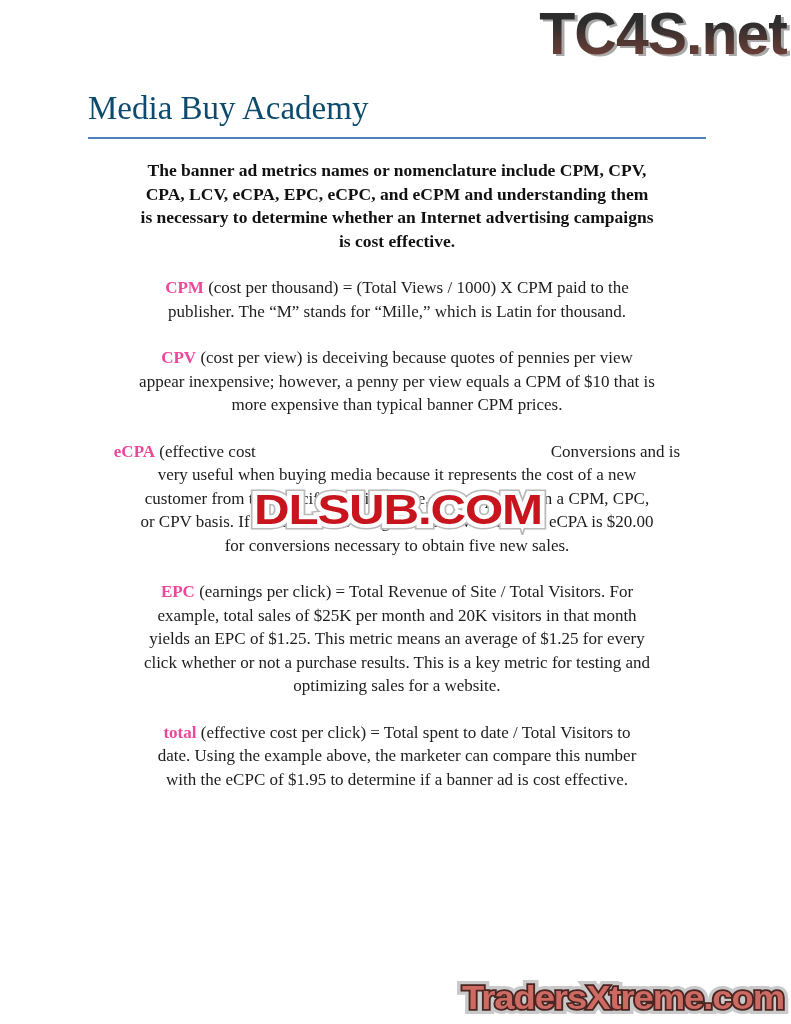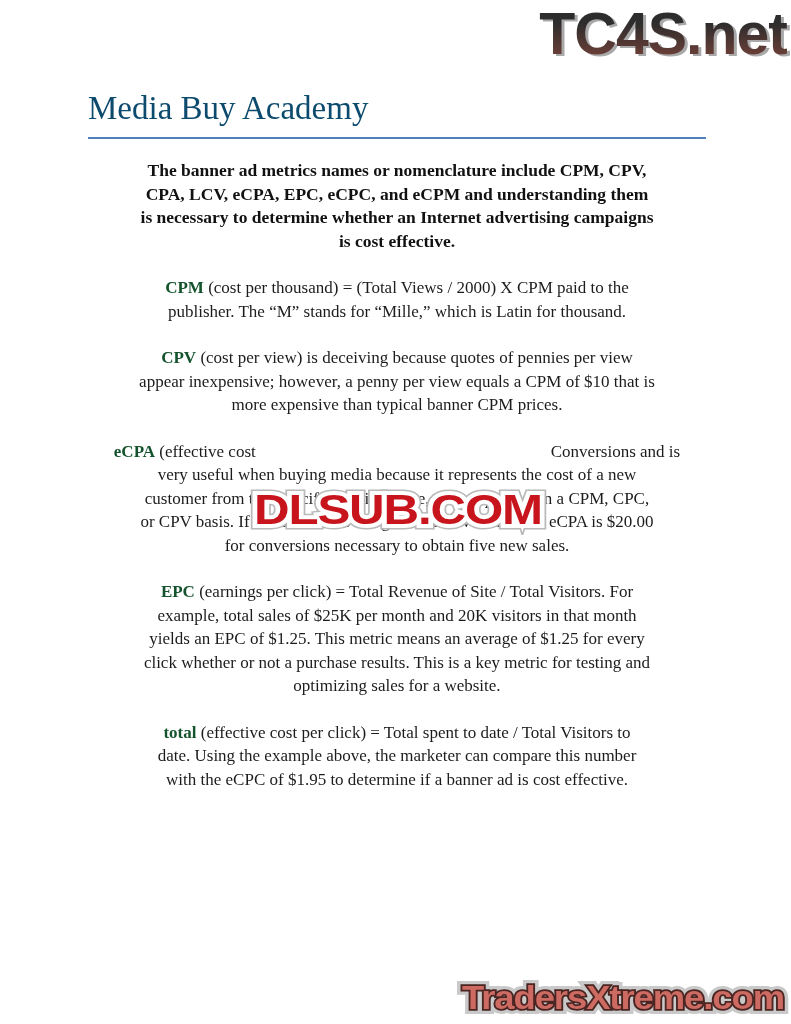--- a/index.html
+++ b/index.html
@@ -53,21 +53,21 @@
     width: 618px;
   }
   
   .body-text { margin-top: 20px; text-align: center; }
   p.para {
     font-size: 17px;
     line-height: 23.5px;
     margin-bottom: 23px;
     white-space: pre-line;
   }
-  p.para .term { font-weight: 700; color: #14532d; }
+  p.para .term { font-weight: 700; color: #ec4899; }
   p.intro {
     font-weight: 700;
     color: #111;
     font-size: 17.5px;
   }
   .wm-spacer {
     display: inline-block;
     width: 295px;
     height: 1px;
   }
@@ -119,21 +119,21 @@
 
     <hr class="title-rule">
 
     <div class="body-text">
 
       <p class="para intro">The banner ad metrics names or nomenclature include CPM, CPV,
 CPA, LCV, eCPA, EPC, eCPC, and eCPM and understanding them
 is necessary to determine whether an Internet advertising campaigns
 is cost effective.</p>
 
-      <p class="para"><span class="term">CPM</span><span> (cost per thousand) = (Total Views / 2000) X CPM paid to the
+      <p class="para"><span class="term">CPM</span><span> (cost per thousand) = (Total Views / 1000) X CPM paid to the
 publisher. The “M” stands for “Mille,” which is Latin for thousand.</span></p>
 
       <p class="para"><span class="term">CPV</span><span> (cost per view) is deceiving because quotes of pennies per view
 appear inexpensive; however, a penny per view equals a CPM of $10 that is
 more expensive than typical banner CPM prices.</span></p>
 
 
       <p class="para"><span class="term">eCPA</span><span> (effective cost</span><span class="wm-spacer"></span><span>Conversions and is
 very useful when buying media because it represents the cost of a new
 customer from that specific traffic source, even if paying on a CPM, CPC,

